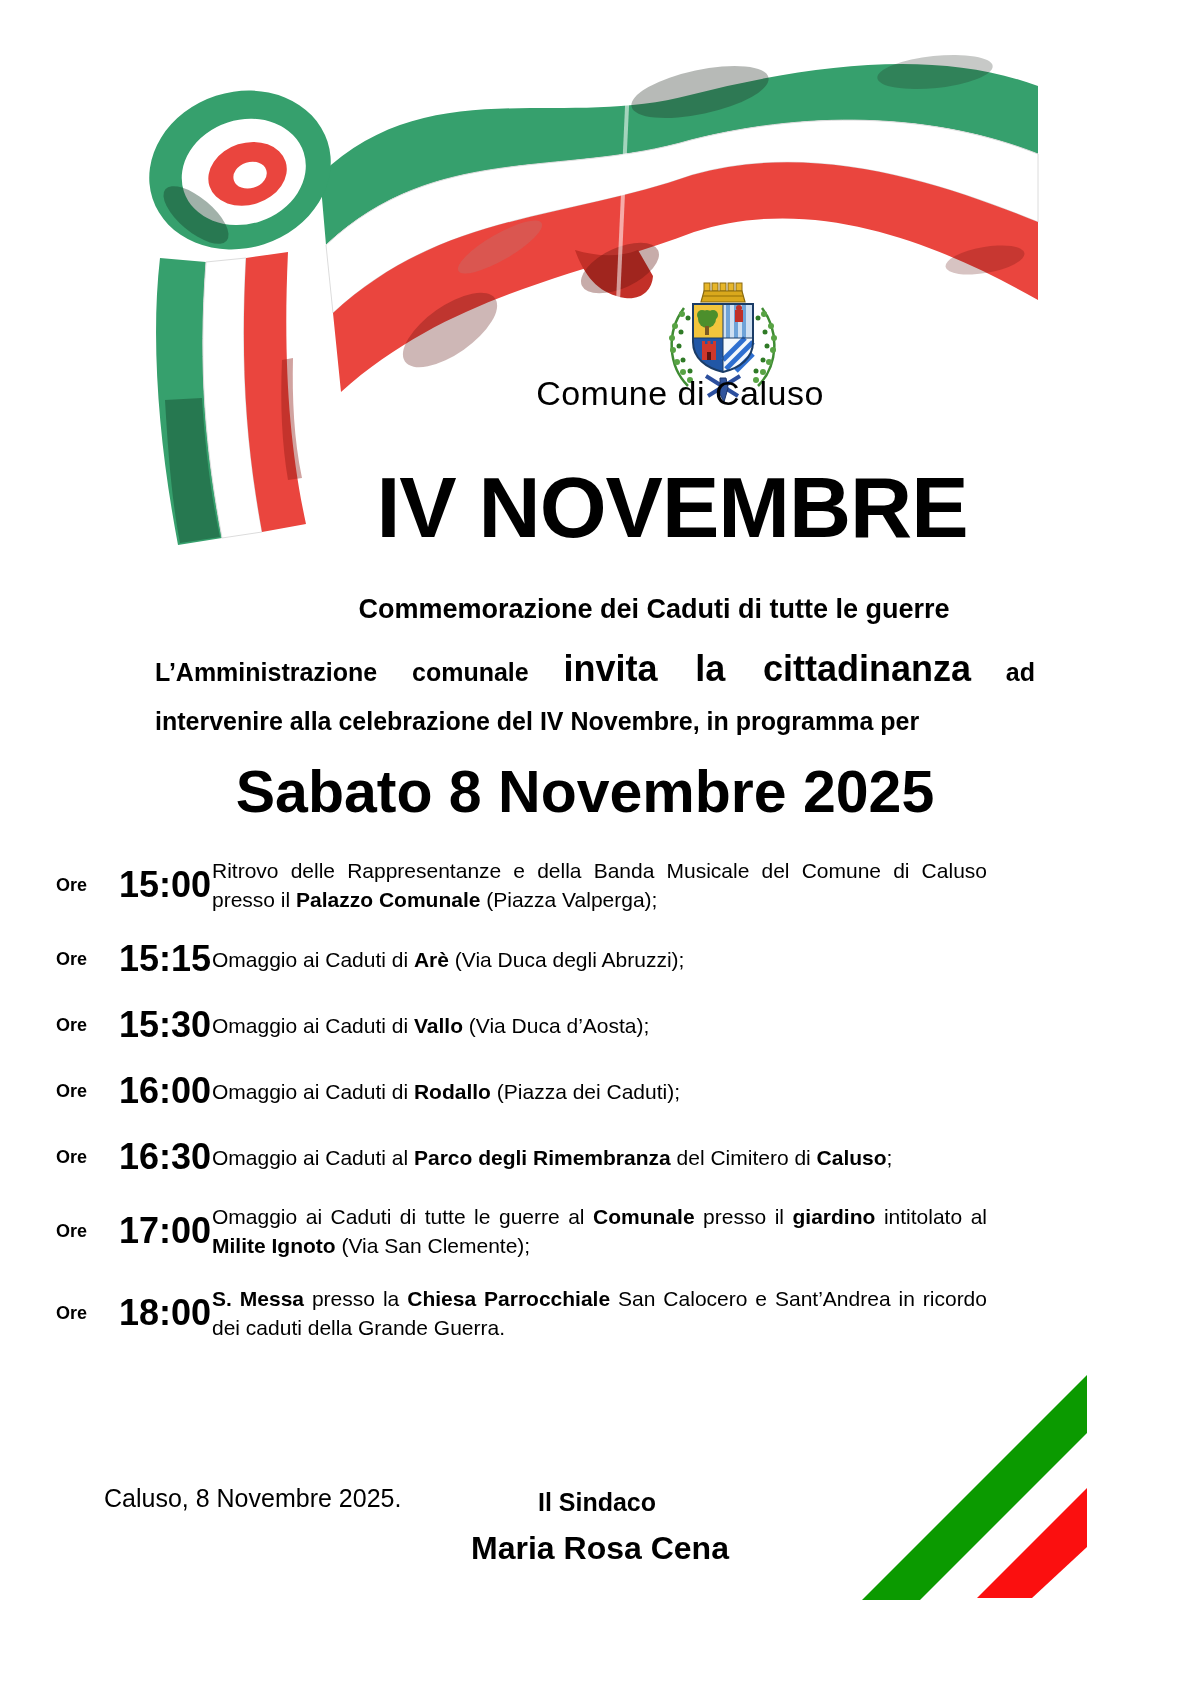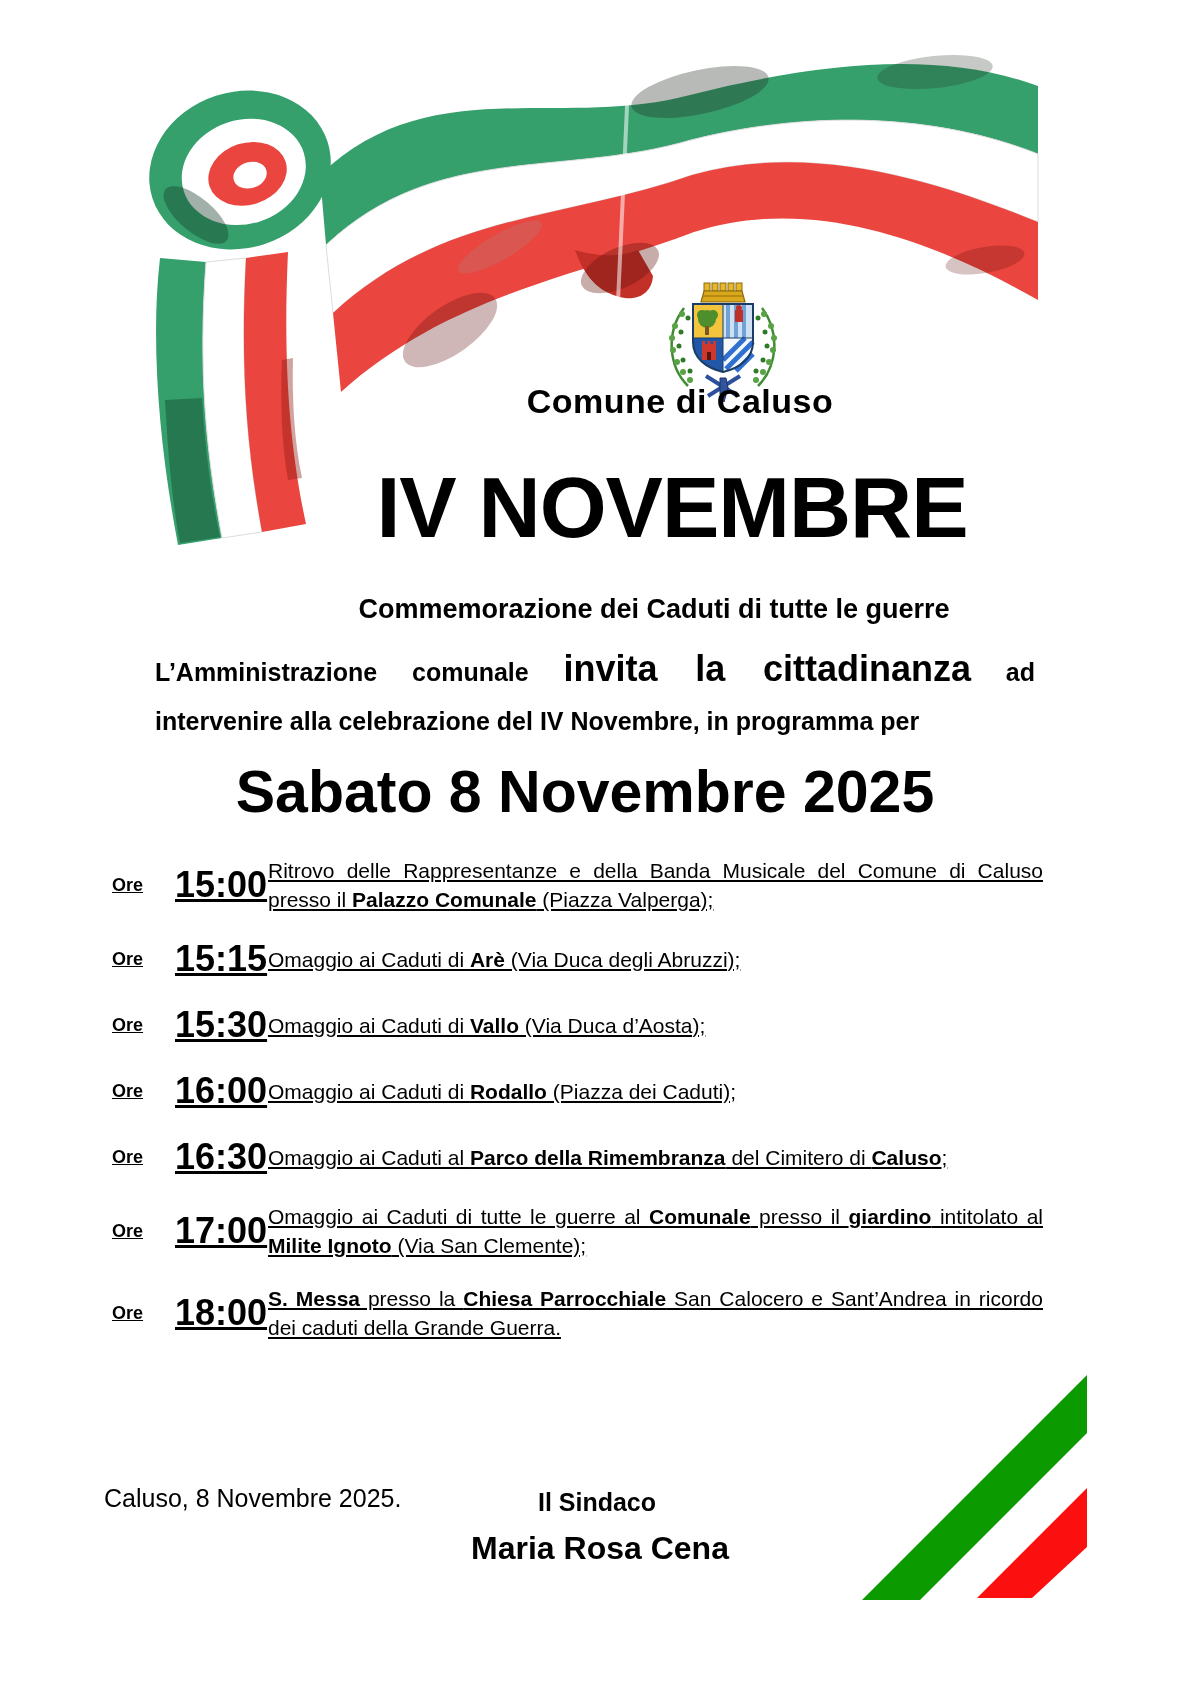--- a/index.html
+++ b/index.html
@@ -2,31 +2,31 @@
 <html><head>
 <meta charset="utf-8">
 <style>
   html,body{margin:0;padding:0;background:#ffffff;}
   .page{
     position:relative;width:1191px;height:1684px;background:#ffffff;
     font-family:"Liberation Sans",sans-serif;color:#000;overflow:hidden;
   }
   .abs{position:absolute;}
   .ctr{transform:translateX(-50%);white-space:nowrap;}
-  .comune{top:382px;left:680px;font-size:34px;font-weight:700;letter-spacing:.5px;}
+  .comune{top:374px;left:680px;font-size:34px;font-weight:400;letter-spacing:.5px;}
   .title{top:458px;left:672px;font-size:86px;font-weight:700;letter-spacing:-1px;}
   .subtitle{top:594px;left:654px;font-size:27px;font-weight:700;}
   .intro{top:648px;left:155px;width:880px;font-weight:700;}
   .intro-line1{font-size:25px;line-height:42px;text-align:justify;text-align-last:justify;}
   .intro-emph{font-size:36px;}
   .intro-line2{font-size:25px;line-height:36px;margin-top:10px;}
   .date-title{top:758px;left:585px;font-size:59px;font-weight:700;}
   .schedule{top:856px;left:0;width:1191px;}
-  .srow{display:grid;grid-template-columns:63px 93px 775px;padding-left:112px;
-        align-items:center;margin-bottom:24px;text-decoration:underline;}
+  .srow{display:grid;grid-template-columns:63px 93px 775px;padding-left:56px;
+        align-items:center;margin-bottom:24px;}
   .ore{font-size:18px;font-weight:700;}
   .time{font-size:36px;font-weight:700;}
   .desc{font-size:21px;line-height:29px;text-align:justify;}
   .place-date{top:1484px;left:104px;font-size:25px;}
   .sig-role{top:1488px;left:597px;font-size:25px;font-weight:700;}
   .sig-name{top:1530px;left:600px;font-size:32px;font-weight:700;}
   svg{display:block;}
 </style>
 </head>
 <body>
@@ -178,21 +178,21 @@
         <div class="desc"><span>Omaggio ai Caduti di </span><b>Vallo</b><span> (Via Duca d’Aosta);</span></div>
       </div>
       <div class="srow">
         <span class="ore">Ore</span>
         <span class="time">16:00</span>
         <div class="desc"><span>Omaggio ai Caduti di </span><b>Rodallo</b><span> (Piazza dei Caduti);</span></div>
       </div>
       <div class="srow">
         <span class="ore">Ore</span>
         <span class="time">16:30</span>
-        <div class="desc"><span>Omaggio ai Caduti al </span><b>Parco della Rimembranza</b><span> del Cimitero di </span><b>Caluso</b><span>;</span></div>
+        <div class="desc"><span>Omaggio ai Caduti al </span><b>Parco degli Rimembranza</b><span> del Cimitero di </span><b>Caluso</b><span>;</span></div>
       </div>
       <div class="srow">
         <span class="ore">Ore</span>
         <span class="time">17:00</span>
         <div class="desc"><span>Omaggio ai Caduti di tutte le guerre al </span><b>Comunale</b><span> presso il </span><b>giardino</b><span> intitolato al </span><b>Milite Ignoto</b><span> (Via San Clemente);</span></div>
       </div>
       <div class="srow">
         <span class="ore">Ore</span>
         <span class="time">18:00</span>
         <div class="desc"><b>S. Messa</b><span> presso la </span><b>Chiesa Parrocchiale</b><span> San Calocero e Sant’Andrea in ricordo dei caduti della Grande Guerra.</span></div>

